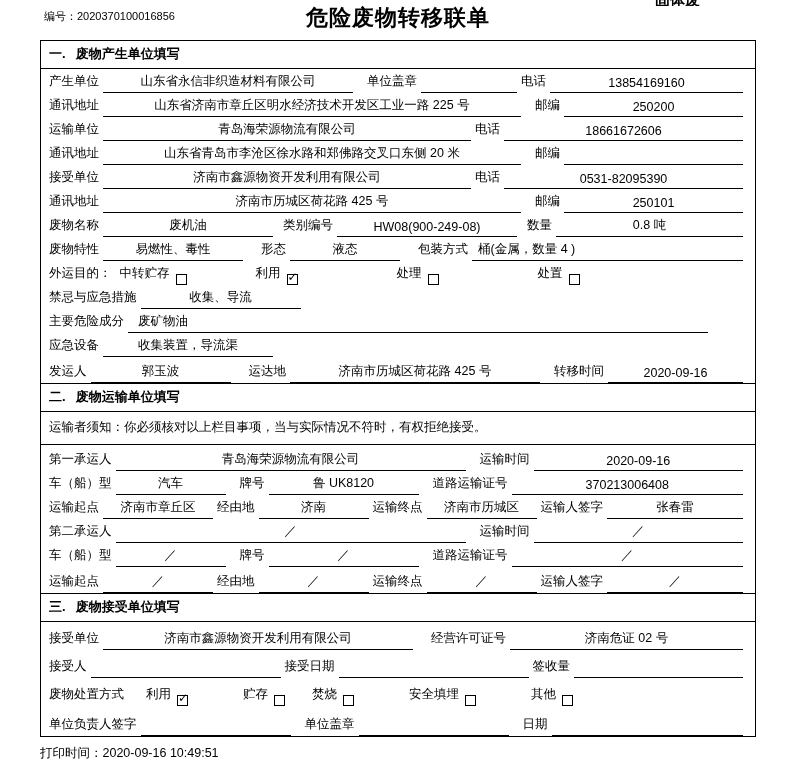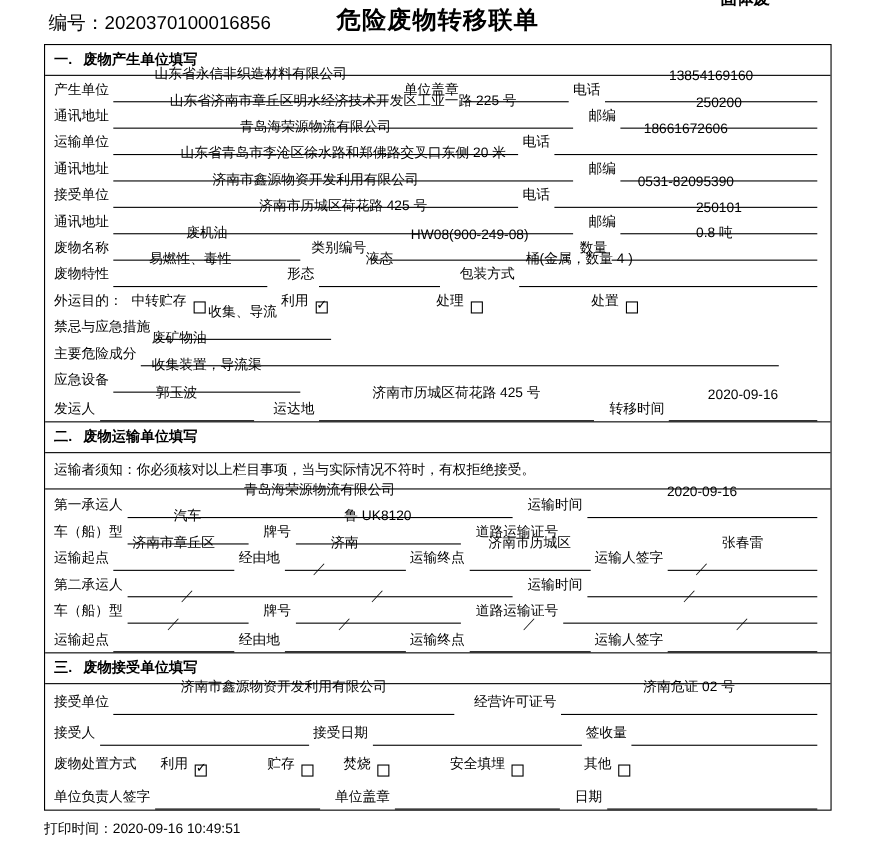--- a/index.html
+++ b/index.html
@@ -24,21 +24,21 @@
   }
   
   .top-row {
     position: relative;
     height: 34px;
   }
   .doc-no {
     position: absolute;
     left: 44px;
     top: 9px;
-    font-size: 17px;
+    font-size: 11px;
     white-space: nowrap;
   }
   .doc-title {
     position: absolute;
     left: 0;
     right: 0;
     top: 3px;
     text-align: center;
     font-size: 22px;
     font-weight: bold;
@@ -95,21 +95,21 @@
   .lbl {
     font-size: 12.5px;
     white-space: nowrap;
     padding-bottom: 3px;
   }
   .fill {
     border-bottom: 1px solid #000;
     flex: 0 0 auto;
     text-align: center;
     font-size: 12.5px;
-    padding-bottom: 16px;
+    padding-bottom: 2px;
     margin: 0 4px;
     white-space: nowrap;
     overflow: hidden;
   }
   .fill.grow {
     flex: 1 1 auto;
   }
   .cb {
     display: inline-block;
     width: 11px;
@@ -253,20 +253,21 @@
         <span class="fill" style="width:350px">青岛海荣源物流有限公司</span>
         <span class="lbl" style="margin-left:10px">运输时间</span>
         <span class="fill grow">2020-09-16</span>
       </div>
       <div class="row">
         <span class="lbl">车（船）型</span>
         <span class="fill" style="width:110px">汽车</span>
         <span class="lbl" style="margin-left:10px">牌号</span>
         <span class="fill" style="width:150px">鲁 UK8120</span>
         <span class="lbl" style="margin-left:10px">道路运输证号</span>
+        <span class="fill grow">370213006408</span>
       </div>
       <div class="row">
         <span class="lbl">运输起点</span>
         <span class="fill" style="width:110px">济南市章丘区</span>
         <span class="lbl">经由地</span>
         <span class="fill" style="width:110px">济南</span>
         <span class="lbl">运输终点</span>
         <span class="fill" style="width:110px">济南市历城区</span>
         <span class="lbl">运输人签字</span>
         <span class="fill grow">张春雷</span>

